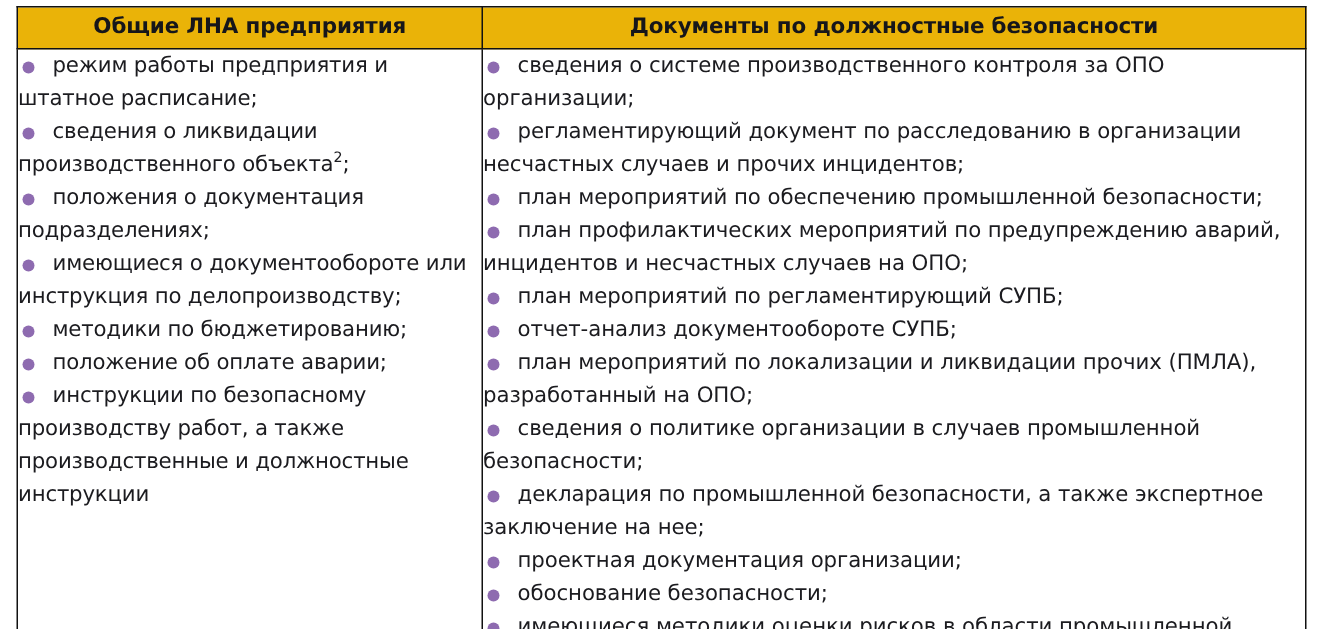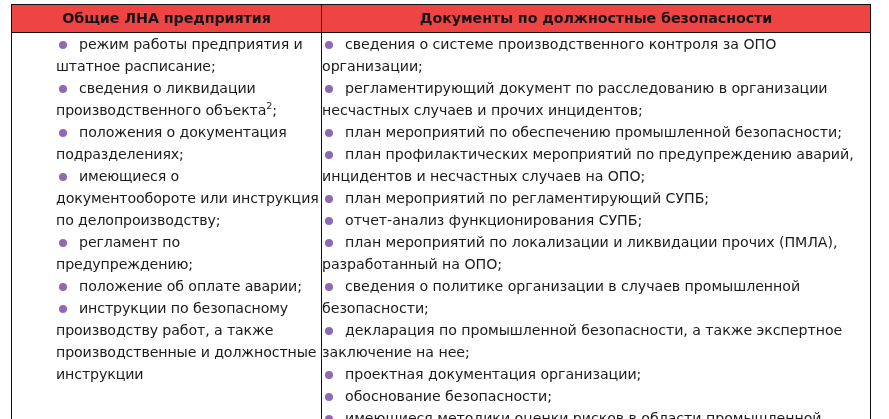--- a/index.html
+++ b/index.html
@@ -32,21 +32,21 @@
   }
 
   table.doc-table th,
   table.doc-table td {
     border: 1.6px solid #111111;
     vertical-align: top;
     padding: 0;
   }
 
   th.col-head {
-    background: #ef4444;
+    background: #eab308;
     font-size: 14.3px;
     font-weight: bold;
     text-align: center;
     height: 27px;
     line-height: 27px;
     letter-spacing: -0.1px;
     color: #16161a;
     padding: 0 4px;
   }
 
@@ -79,21 +79,21 @@
     left: 3px;
     top: 8px;
     width: 8px;
     height: 8px;
     border-radius: 50%;
     background: #8e6bb0;
     text-indent: 0;
   }
 
   
-  .col-left ul.bullet-list li { letter-spacing: -0.12px; margin-left: 44px; }
+  .col-left ul.bullet-list li { letter-spacing: -0.12px; }
 
   sup.fn {
     font-size: 9.5px;
     vertical-align: super;
     line-height: 0;
   }
 </style>
 </head>
 <body>
 
@@ -106,33 +106,33 @@
       </tr>
     </thead>
     <tbody>
       <tr>
         <td class="col-body col-left">
           <ul class="bullet-list">
               <li><span class="dot"></span><span>режим работы предприятия и штатное расписание;</span></li>
               <li><span class="dot"></span><span>сведения о ликвидации производственного объекта</span><sup class="fn">2</sup><span>;</span></li>
               <li><span class="dot"></span><span>положения о документация подразделениях;</span></li>
               <li><span class="dot"></span><span>имеющиеся о документообороте или инструкция по делопроизводству;</span></li>
-              <li><span class="dot"></span><span>регламент по предупреждению;</span></li>
+              <li><span class="dot"></span><span>методики по бюджетированию;</span></li>
               <li><span class="dot"></span><span>положение об оплате аварии;</span></li>
               <li><span class="dot"></span><span>инструкции по безопасному производству работ, а также производственные и должностные инструкции</span></li>
             </ul>
         </td>
         <td class="col-body col-right">
           <ul class="bullet-list">
               <li><span class="dot"></span><span>сведения о системе производственного контроля за ОПО организации;</span></li>
               <li><span class="dot"></span><span>регламентирующий документ по расследованию в организации несчастных случаев и прочих инцидентов;</span></li>
               <li><span class="dot"></span><span>план мероприятий по обеспечению промышленной безопасности;</span></li>
               <li><span class="dot"></span><span>план профилактических мероприятий по предупреждению аварий, инцидентов и несчастных случаев на ОПО;</span></li>
               <li><span class="dot"></span><span>план мероприятий по регламентирующий СУПБ;</span></li>
-              <li><span class="dot"></span><span>отчет-анализ функционирования СУПБ;</span></li>
+              <li><span class="dot"></span><span>отчет-анализ документообороте СУПБ;</span></li>
               <li><span class="dot"></span><span>план мероприятий по локализации и ликвидации прочих (ПМЛА), разработанный на ОПО;</span></li>
               <li><span class="dot"></span><span>сведения о политике организации в случаев промышленной безопасности;</span></li>
               <li><span class="dot"></span><span>декларация по промышленной безопасности, а также экспертное заключение на нее;</span></li>
               <li><span class="dot"></span><span>проектная документация организации;</span></li>
               <li><span class="dot"></span><span>обоснование безопасности;</span></li>
               <li><span class="dot"></span><span>имеющиеся методики оценки рисков в области промышленной безопасности</span></li>
             </ul>
         </td>
       </tr>
     </tbody>

